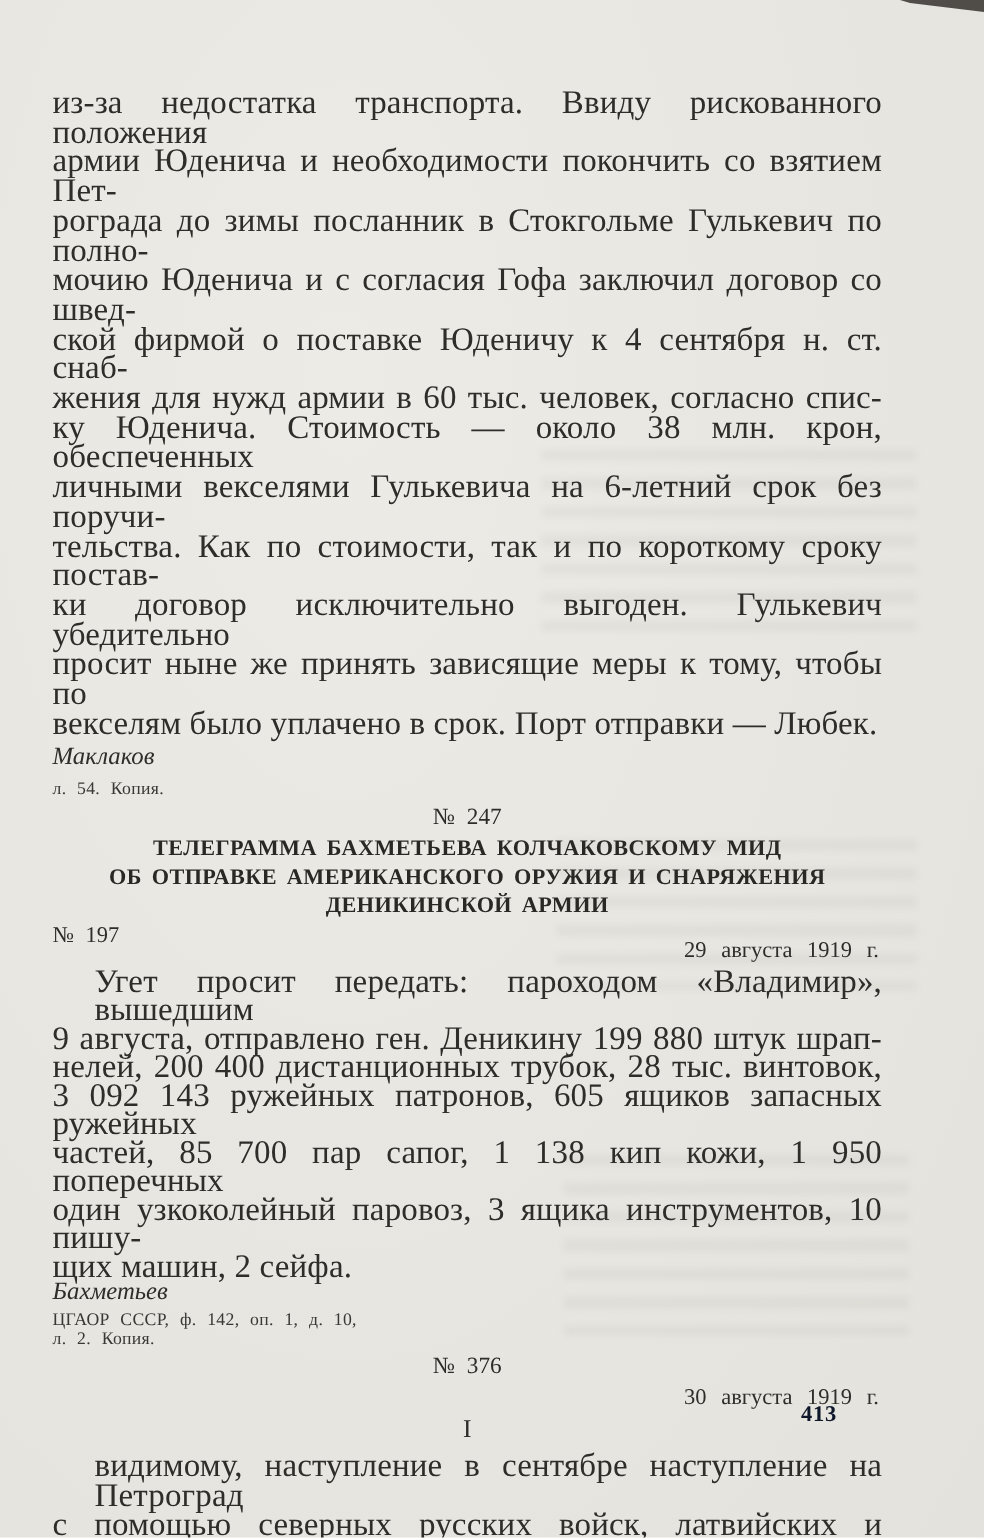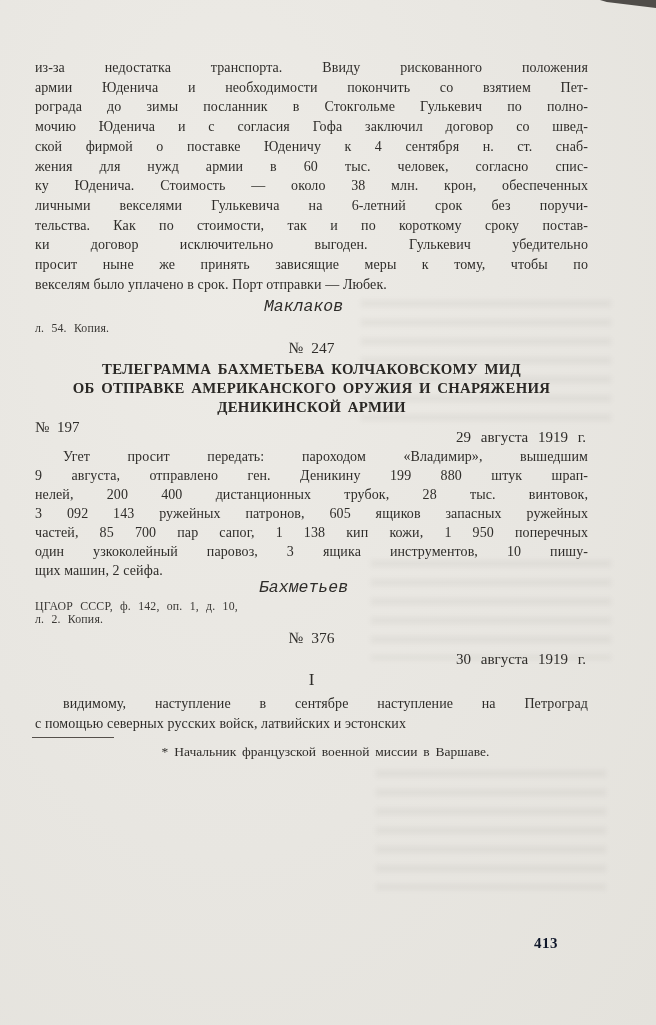--- a/index.html
+++ b/index.html
@@ -21,31 +21,30 @@
     left: 35px;
     top: 58px;
     width: 553px;
   }
   
   .tline { text-align: justify; text-align-last: justify; }
   .block-just .tline-last { text-align-last: left; }
   .block-center .tline { text-align: right; text-align-last: center; }
   .indent-first .tline:first-child { padding-left: 28px; }
 
-  .body-text { font-size: 14px; line-height: 19.7px; letter-spacing: 0.1px; }
+  .body-text { font-size: 22px; line-height: 19.7px; letter-spacing: 0.1px; }
   .lh-tight { line-height: 19px; }
 
   .sig {
-    text-align: center;
+    text-align: left;
     font-style: italic;
     font-size: 16.5px;
     padding-right: 16px;
     margin-top: 3px;
     line-height: 20px;
-    font-family: Liberation Mono, monospace;
   }
   .sig-2 { margin-top: -2px; }
 
   .cite {
     font-size: 11.8px;
     line-height: 13.5px;
     word-spacing: 4px;
     letter-spacing: 0.2px;
     color: #3a3835;
     margin-top: 5px;

